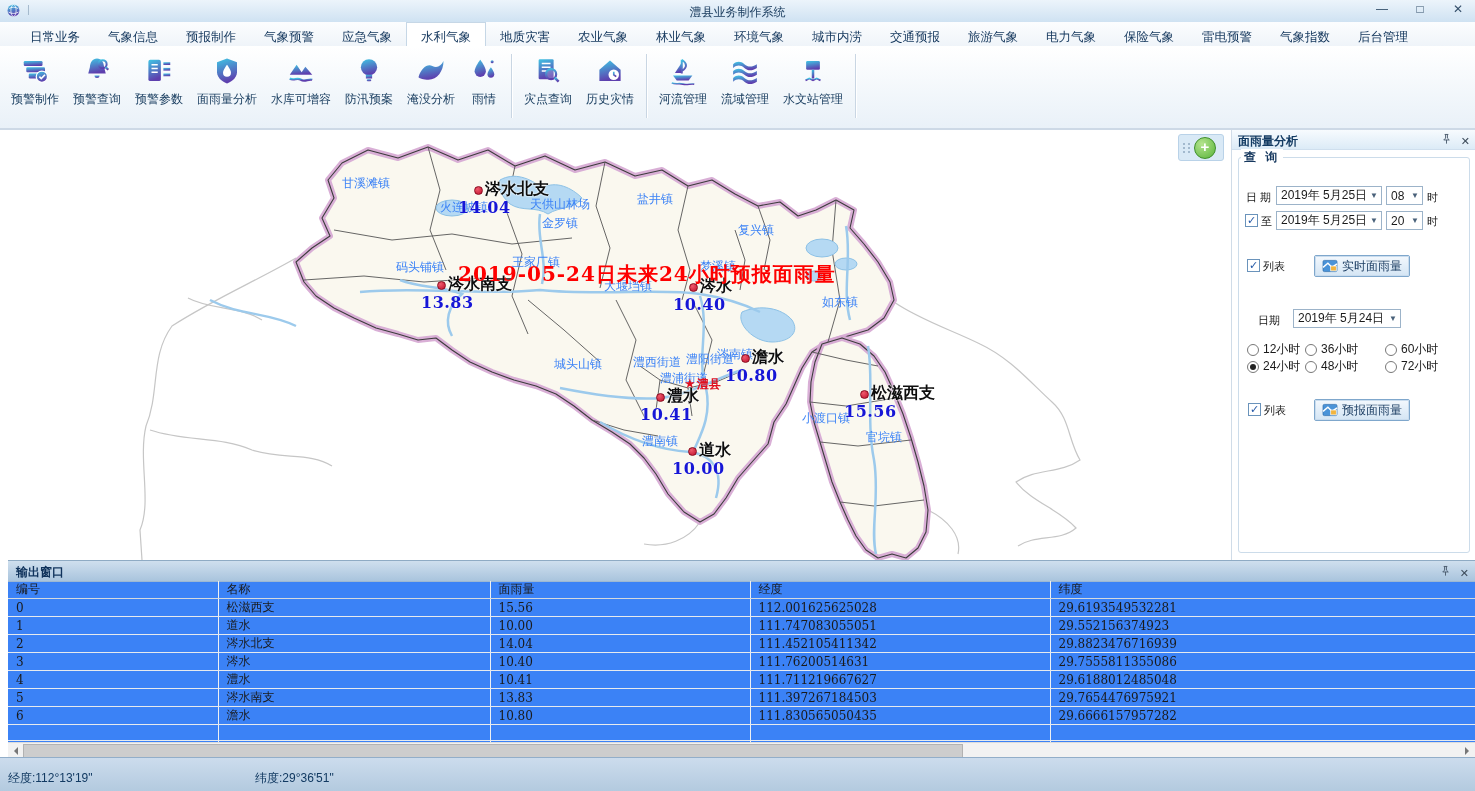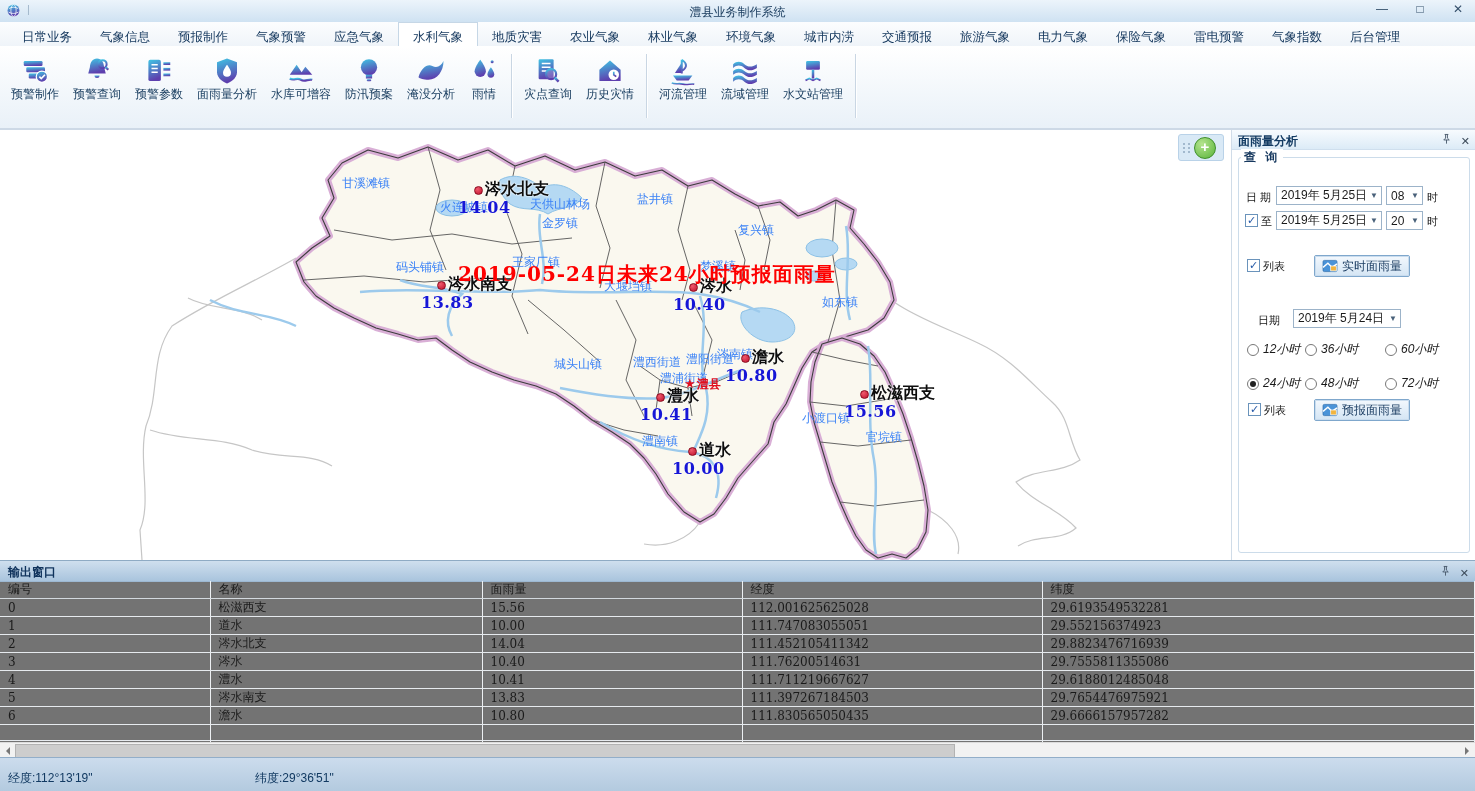--- a/index.html
+++ b/index.html
@@ -11,31 +11,31 @@
   .titlebar{position:absolute;top:0;left:0;right:0;height:22px;
     background:linear-gradient(#ecf4fb,#cfe2f2);border-bottom:1px solid #b7cfe5;}
   .tb-logo{position:absolute;left:6px;top:3px;width:15px;height:15px;}
   .tb-sep{position:absolute;left:27px;top:3px;color:#9fb4c8;font-size:11px;}
   .tb-title{position:absolute;left:0;right:0;top:4px;text-align:center;font-size:12px;color:#1c3e60;}
   .win-controls{position:absolute;right:10px;top:2px;display:flex;gap:24px;}
   .win-controls span{width:14px;text-align:center;font-size:12px;color:#35506b;cursor:default;}
 
   
   .menubar{position:absolute;top:22px;left:0;right:0;height:31px;display:flex;align-items:stretch;
-    background:linear-gradient(#fcfdfe,#ecf2f8);border-bottom:1px solid #c6d7e6;padding-left:8px;box-sizing:border-box;}
+    background:linear-gradient(#fcfdfe,#ecf2f8);border-bottom:1px solid #c6d7e6;padding-left:16px;box-sizing:border-box;}
   .menu-item{padding:0 14px;font-size:12.5px;color:#13365c;display:flex;align-items:center;white-space:nowrap;}
   .menu-item.selected{background:#fff;border:1px solid #c6d7e6;border-bottom:1px solid #fff;margin-bottom:-1px;}
 
   
   .toolbar{position:absolute;top:46px;left:0;right:0;height:84px;box-sizing:border-box;
     background:linear-gradient(#ffffff,#e9f1f8);border-bottom:2px solid #cdd9e6;
     display:flex;align-items:flex-start;padding:6px 2px 0 4px;}
   .tool-group{display:flex;}
   .tool-sep{width:1px;height:64px;background:#c9d6e3;box-shadow:1px 0 0 #fff;margin:2px 5px 0 5px;}
-  .tool-btn{background:none;border:none;display:flex;flex-direction:column;align-items:center;
+  .tool-btn{background:none;border:none;display:flex;flex-direction:column;align-items:center;gap:5px;
     padding:4px 7px;font-family:inherit;cursor:default;}
   .tool-icon{height:30px;display:flex;align-items:center;}
   .tool-icon svg{width:30px;height:30px;}
   .tool-label{font-size:12px;color:#1b3f61;white-space:nowrap;}
 
   
   .map-area{position:absolute;top:130px;left:0;width:1229px;height:430px;background:#fff;overflow:hidden;}
   .map-svg{position:absolute;left:0;top:0;}
   .county-fill{fill:#faf8ef;stroke:#d7abd4;stroke-width:6;stroke-linejoin:round;opacity:0.95;}
   .county-border{fill:none;stroke:#3c3c3c;stroke-width:1.1;stroke-linejoin:round;}
@@ -75,29 +75,29 @@
   .p-label{position:absolute;font-size:11px;color:#1a1a1a;white-space:nowrap;}
   .dd{position:absolute;height:19px;border:1px solid #9cb3c9;background:#fff;display:flex;align-items:center;
     box-sizing:border-box;font-size:12px;color:#1a1a1a;}
   .dd-val{flex:1;padding-left:4px;white-space:nowrap;overflow:hidden;}
   .dd-arrow{width:14px;text-align:center;font-size:8px;color:#49617a;}
   .cb{position:absolute;width:13px;height:13px;border:1px solid #6a93bb;background:#fff;box-sizing:border-box;
     font-size:11px;line-height:11px;text-align:center;color:#2458a6;font-weight:bold;}
   .radio{width:12px;height:12px;border:1px solid #787878;border-radius:50%;background:#fff;box-sizing:border-box;
     display:inline-block;position:relative;flex:none;}
   .radio.checked:after{content:"";position:absolute;left:2px;top:2px;width:6px;height:6px;border-radius:50%;background:#222;}
-  .hours-grid{position:absolute;display:grid;grid-template-columns:58px 80px auto;row-gap:17px;font-style:italic;}
+  .hours-grid{position:absolute;display:grid;grid-template-columns:58px 80px auto;}
   .radio-row{display:flex;align-items:center;gap:4px;font-size:12px;color:#1a1a1a;white-space:nowrap;}
   .panel-btn{position:absolute;height:22px;background:linear-gradient(#f3f8fd,#d4e5f4);border:1px solid #7fa7cc;
     outline:1px solid #c9dcee;outline-offset:-2px;border-radius:2px;font-size:12px;color:#16385e;
     display:flex;align-items:center;gap:4px;padding:0 7px;font-family:inherit;cursor:pointer;}
   .panel-btn svg{width:16px;height:14px;}
 
   
-  .output{position:absolute;top:560px;left:0;right:0;height:197px;background:#737373;border-top:1px solid #8fabc4;box-sizing:border-box;}
+  .output{position:absolute;top:560px;left:8px;right:0;height:197px;background:#3b82f6;border-top:1px solid #8fabc4;box-sizing:border-box;}
   .output-header{height:20px;background:linear-gradient(#cfdfee,#a9c4dd);border-bottom:1px solid #9db8d2;position:relative;}
   .output-title{font-size:12px;font-weight:bold;color:#10335c;padding:3px 0 0 8px;display:inline-block;}
   .oh-icons{position:absolute;right:6px;top:3px;display:flex;gap:9px;align-items:center;}
   table.out{position:absolute;top:20px;left:0;width:1475px;border-collapse:collapse;table-layout:fixed;
     font-family:"DejaVu Serif","Liberation Serif",serif;font-size:12px;color:#1a1a1a;}
   table.out th,table.out td{height:15px;padding:0 0 0 8px;text-align:left;font-weight:normal;white-space:nowrap;
     overflow:hidden;border-bottom:1px solid #e6eaee;border-right:1px solid #edf0f3;}
   table.out thead th{border-bottom:1px solid #d3d9de;}
   .hscroll{position:absolute;left:0;right:0;top:181px;height:16px;background:#f2f2f2;border-top:1px solid #dcdcdc;box-sizing:border-box;}
   .hs-arrow{position:absolute;top:0;width:16px;height:15px;display:flex;align-items:center;justify-content:center;}

